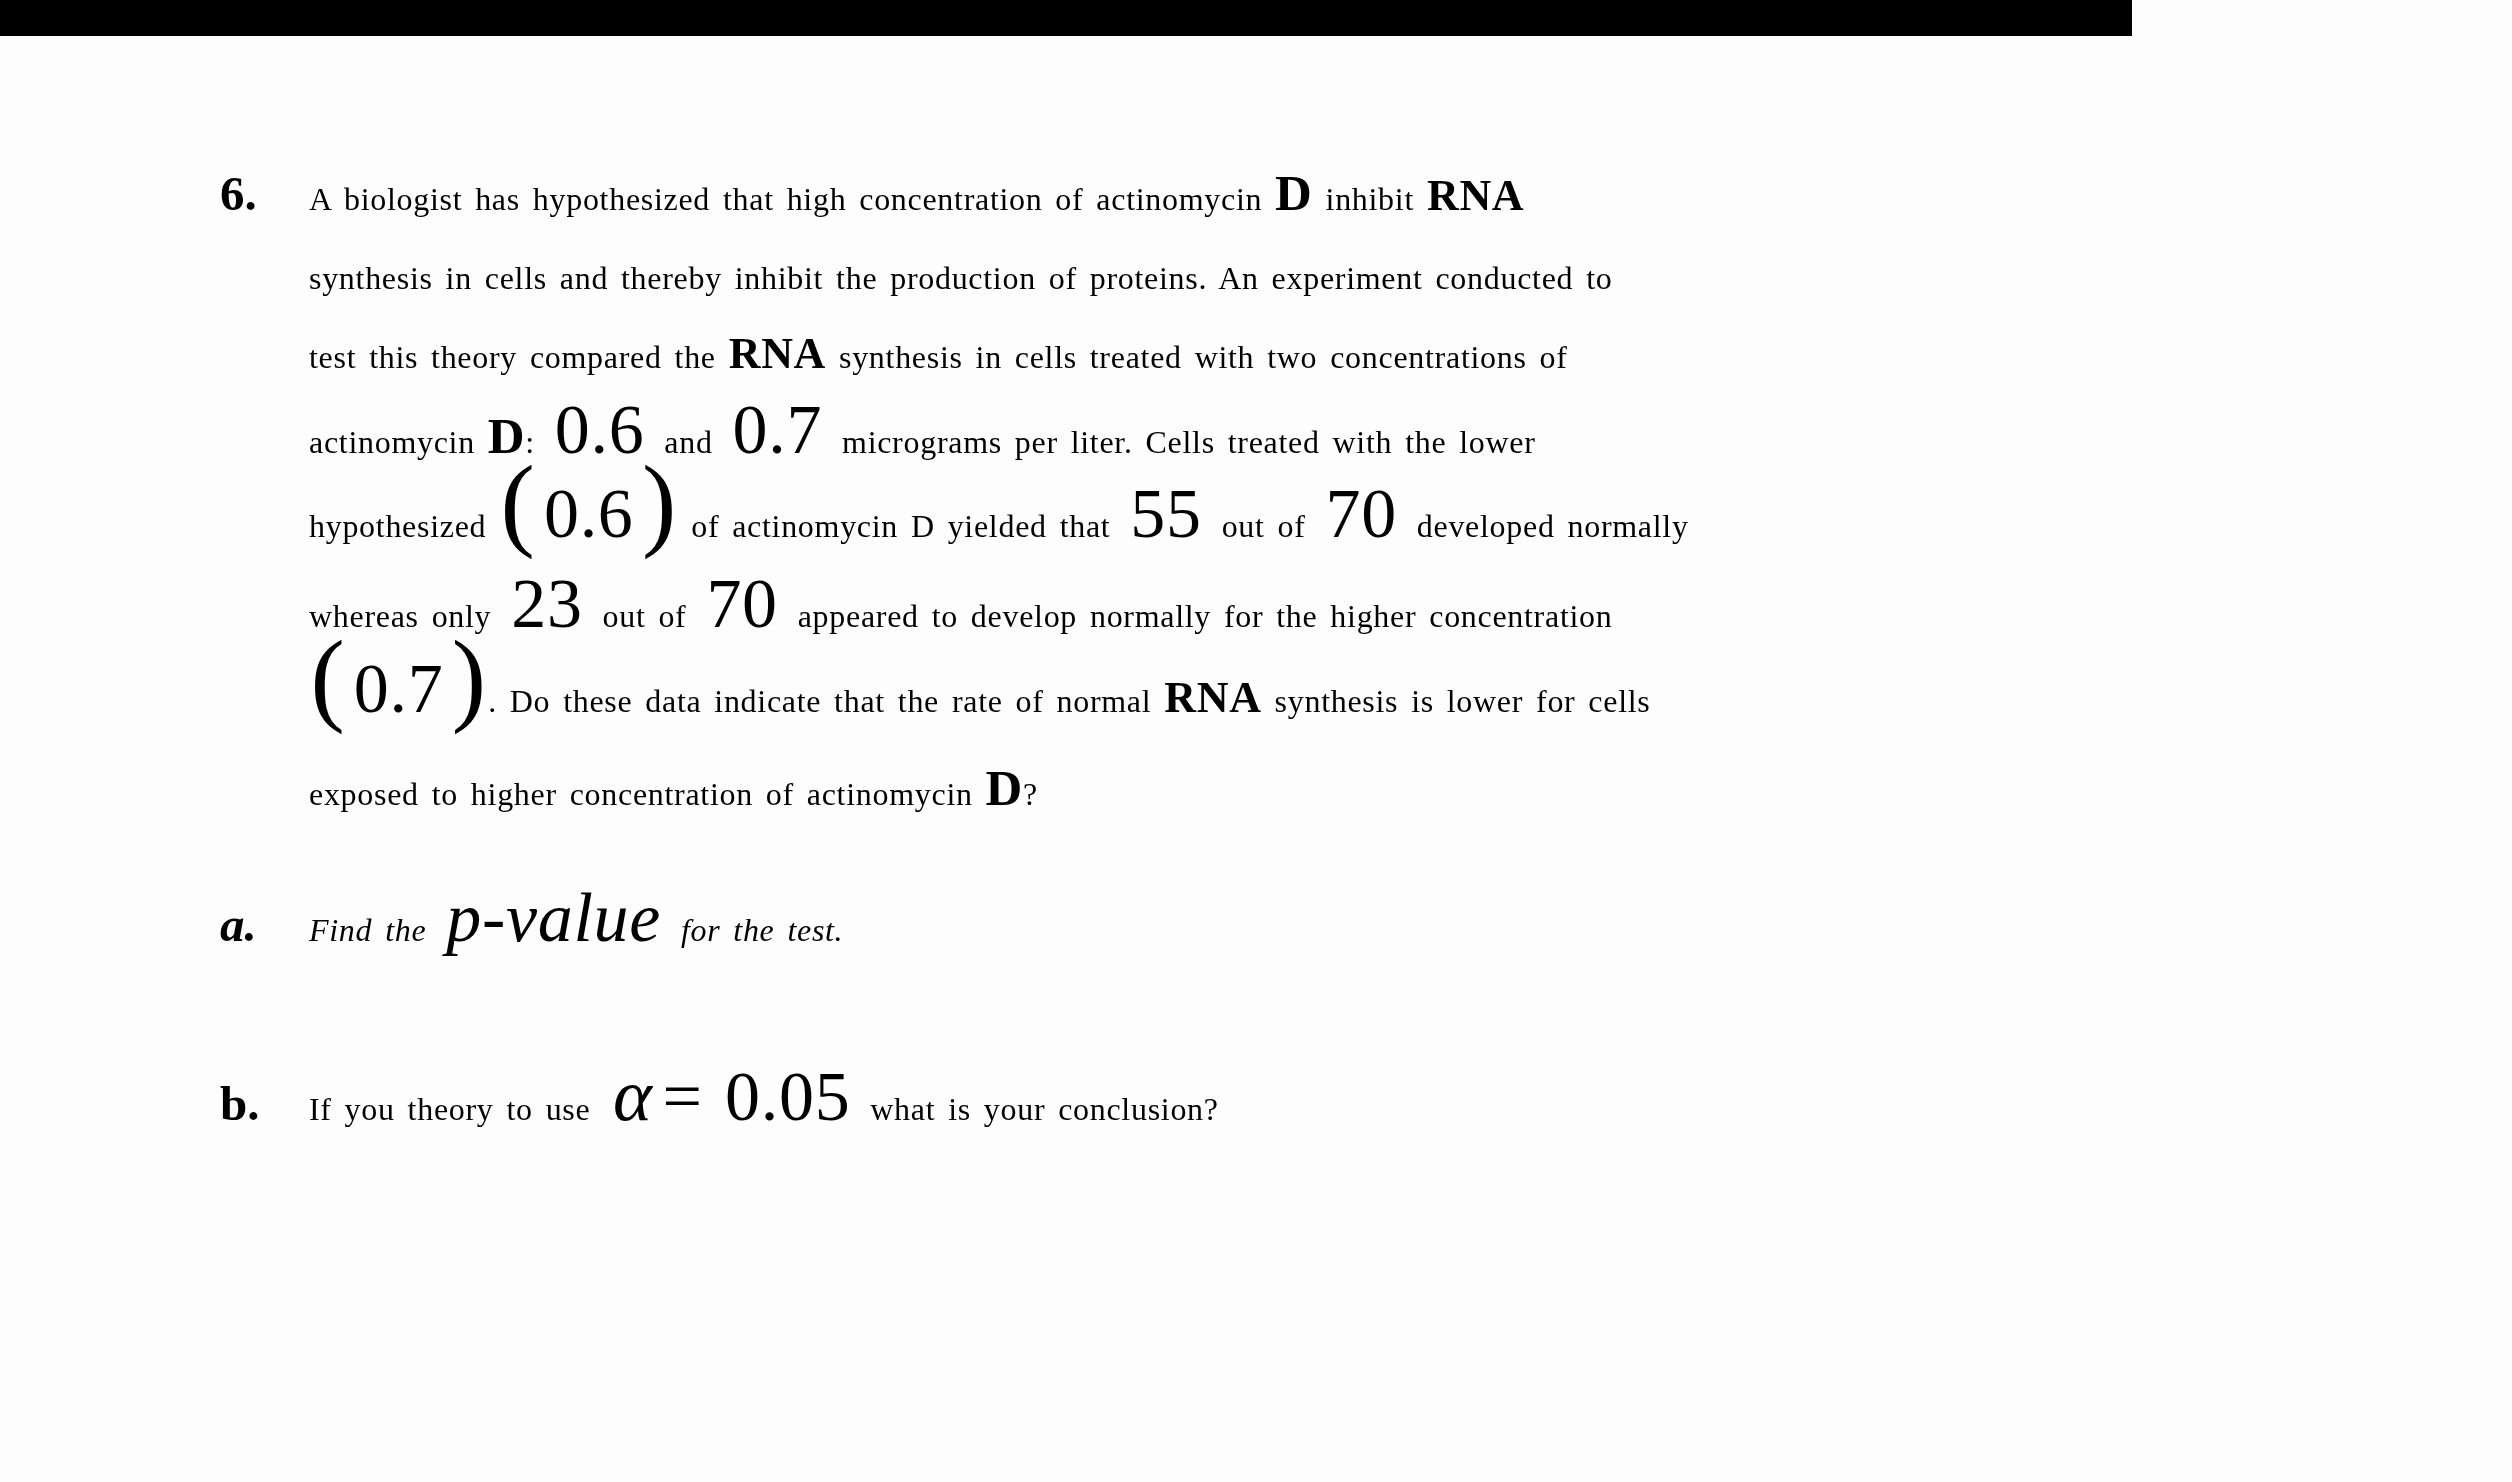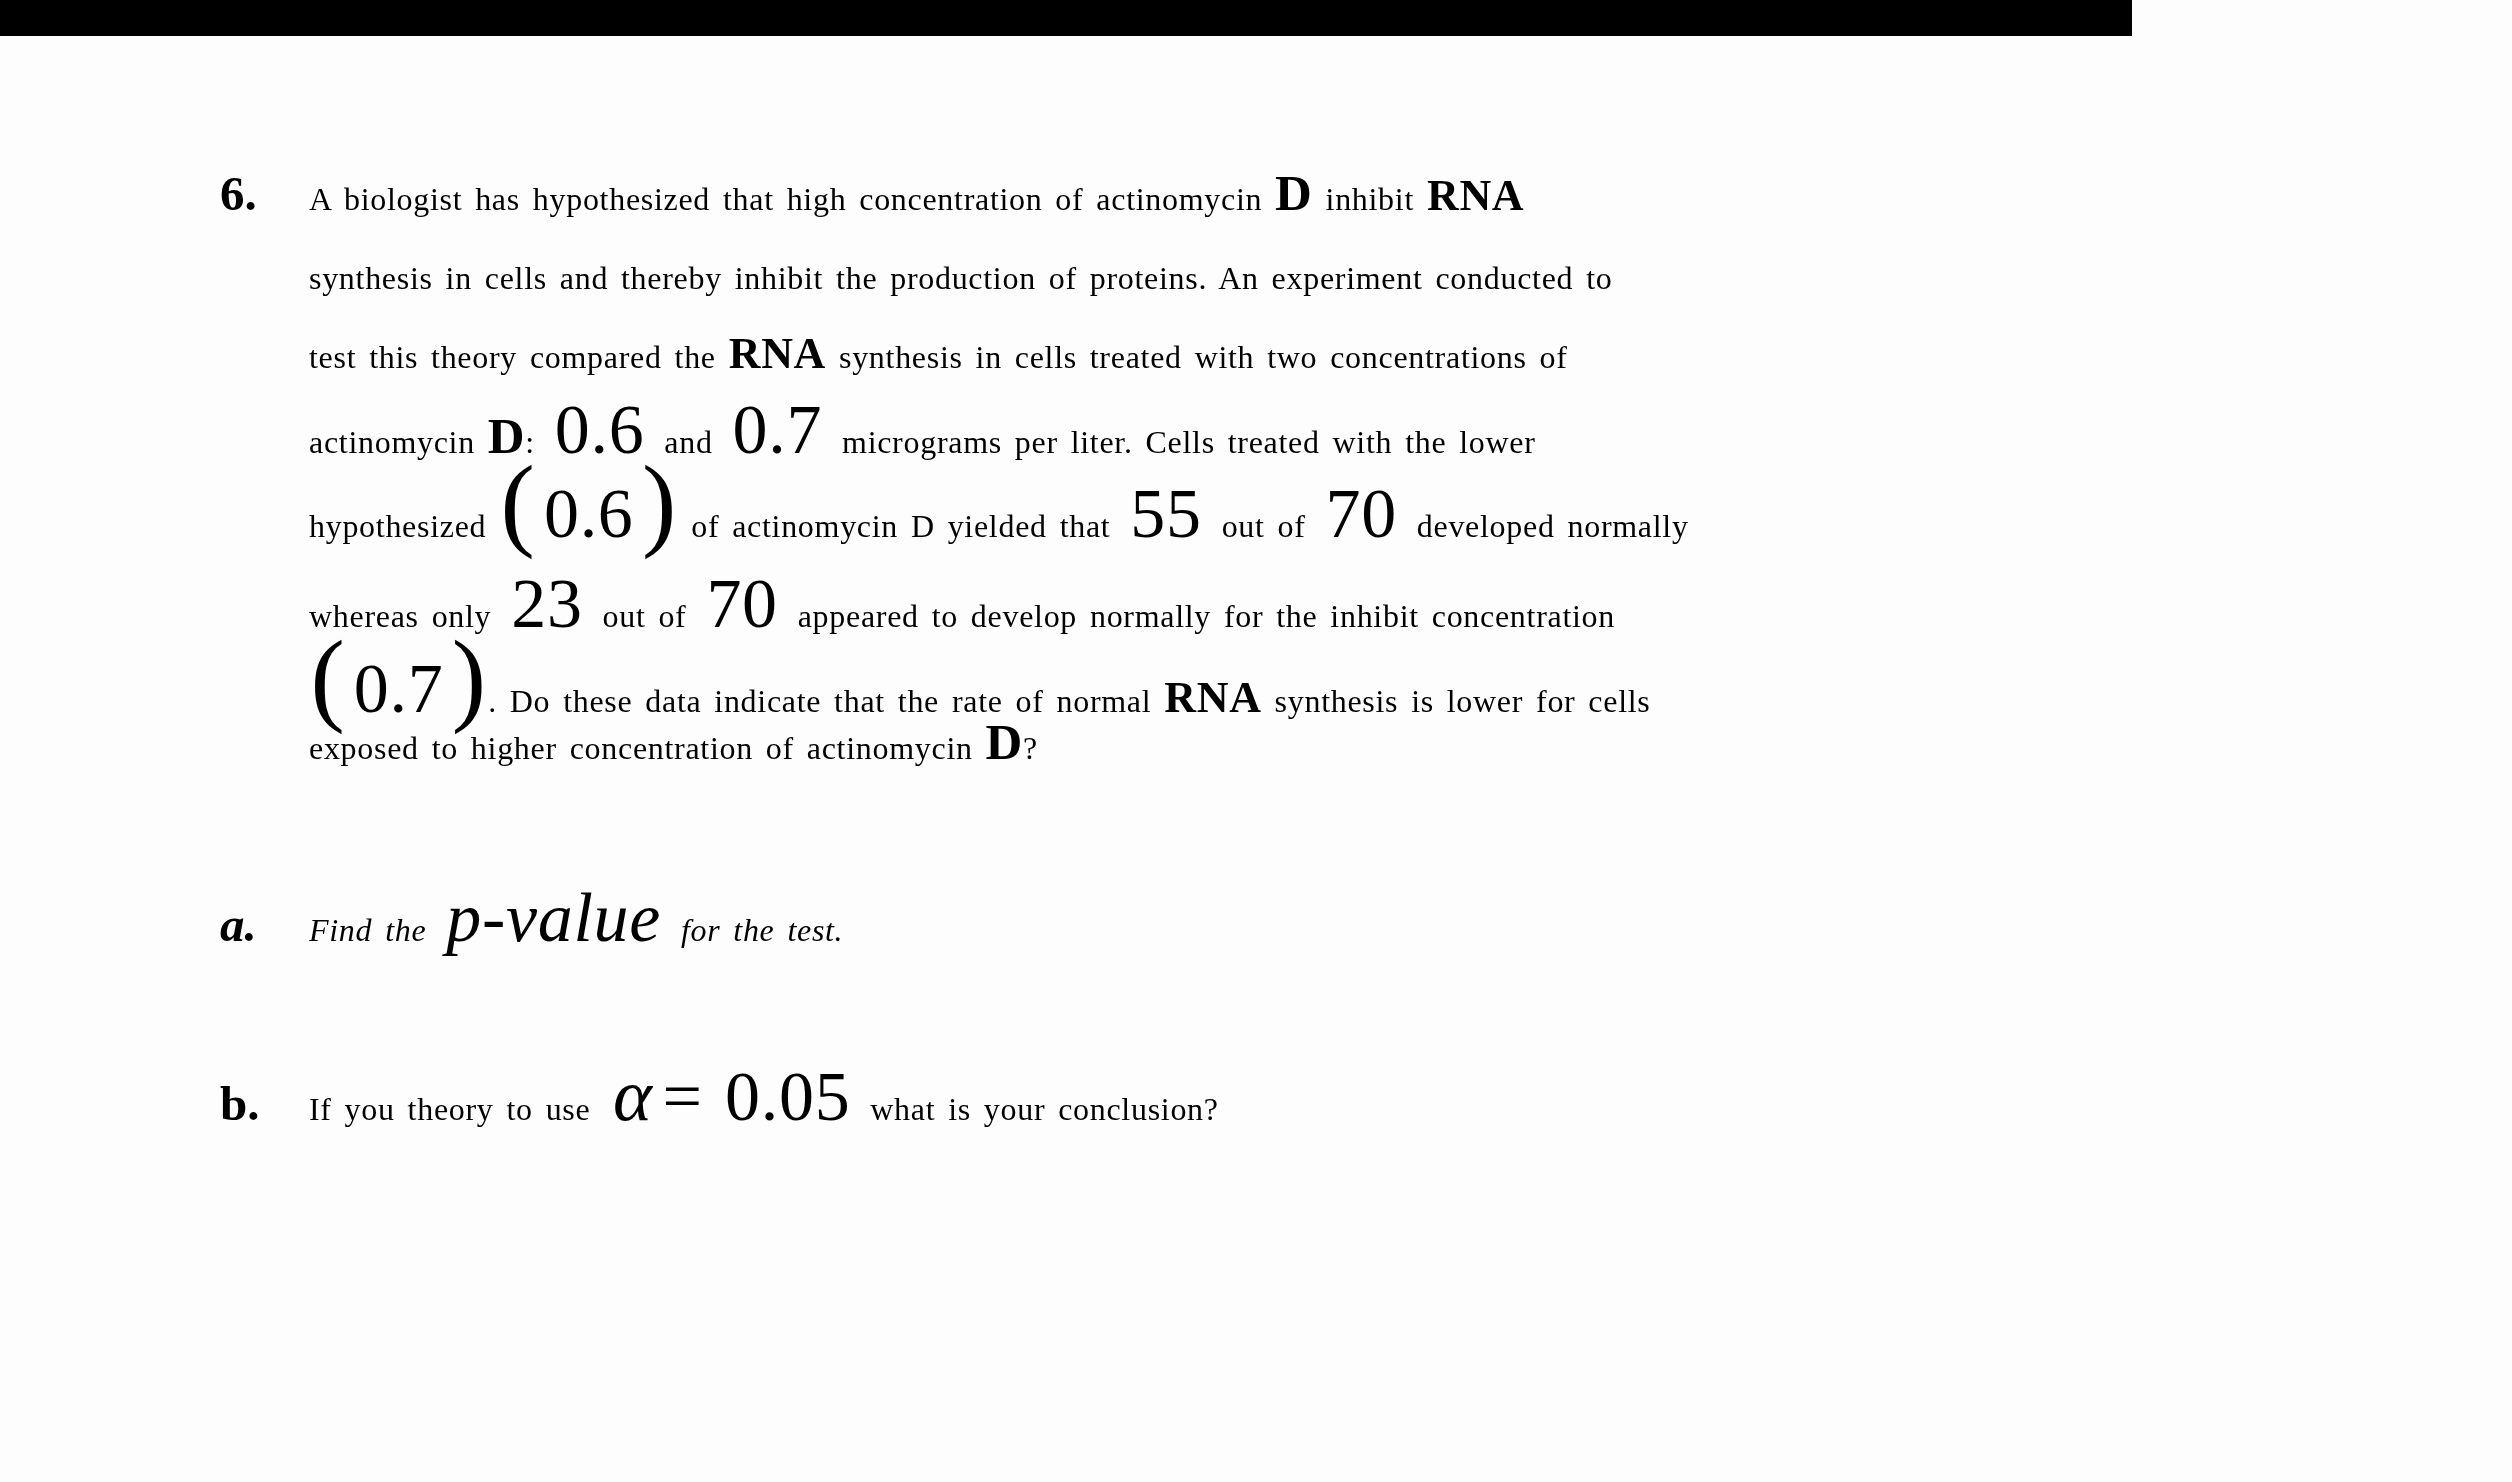--- a/index.html
+++ b/index.html
@@ -58,20 +58,20 @@
 <body>
 
 <div class="page">
   <div class="scan-bar"></div>
   <div id="text-block">
       <div class="line has-label" style="top: 193px;"><span class="lbl">6.</span><span class="r-body">A biologist has hypothesized that high concentration of actinomycin </span><span class="r-boldD">D</span><span class="r-body"> inhibit </span><span class="r-rna">RNA</span></div>
       <div class="line" style="top: 278px;"><span class="r-body">synthesis in cells and thereby inhibit the production of proteins. An experiment conducted to</span></div>
       <div class="line" style="top: 354px;"><span class="r-body">test this theory compared the </span><span class="r-rna">RNA</span><span class="r-body"> synthesis in cells treated with two concentrations of</span></div>
       <div class="line" style="top: 430px;"><span class="r-body">actinomycin </span><span class="r-boldD">D</span><span class="r-body">: </span><span class="r-math">0.6</span><span class="r-body"> and </span><span class="r-math">0.7</span><span class="r-body"> micrograms per liter. Cells treated with the lower</span></div>
       <div class="line" style="top: 502px;"><span class="r-body">hypothesized </span><span class="r-paren">(</span><span class="r-math">0.6</span><span class="r-paren">)</span><span class="r-body"> of actinomycin D yielded that </span><span class="r-math">55</span><span class="r-body"> out of </span><span class="r-math">70</span><span class="r-body"> developed normally</span></div>
-      <div class="line" style="top: 604px;"><span class="r-body">whereas only </span><span class="r-math">23</span><span class="r-body"> out of </span><span class="r-math">70</span><span class="r-body"> appeared to develop normally for the inhibit concentration</span></div>
+      <div class="line" style="top: 604px;"><span class="r-body">whereas only </span><span class="r-math">23</span><span class="r-body"> out of </span><span class="r-math">70</span><span class="r-body"> appeared to develop normally for the higher concentration</span></div>
       <div class="line" style="top: 677px;"><span class="r-paren">(</span><span class="r-math">0.7</span><span class="r-paren">)</span><span class="r-body">. Do these data indicate that the rate of normal </span><span class="r-rna">RNA</span><span class="r-body"> synthesis is lower for cells</span></div>
-      <div class="line" style="top: 742px;"><span class="r-body">exposed to higher concentration of actinomycin </span><span class="r-boldD">D</span><span class="r-body">?</span></div>
+      <div class="line" style="top: 788px;"><span class="r-body">exposed to higher concentration of actinomycin </span><span class="r-boldD">D</span><span class="r-body">?</span></div>
       <div class="line has-label" style="top: 918px; font-style: italic;"><span class="lbl">a.</span><span class="r-body">Find the </span><span class="r-math">p-value</span><span class="r-body"> for the test.</span></div>
       <div class="line has-label" style="top: 1095px;"><span class="lbl">b.</span><span class="r-body">If you theory to use </span><span class="r-alpha">α</span><span class="r-math">= 0.05</span><span class="r-body"> what is your conclusion?</span></div>
     </div>
 </div>
 
 
 </body></html>

